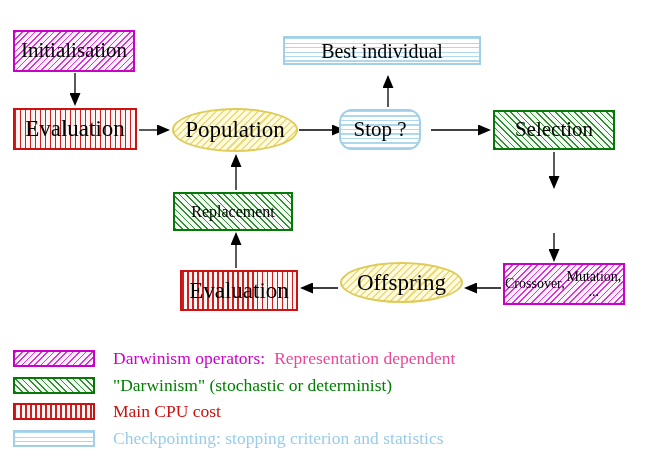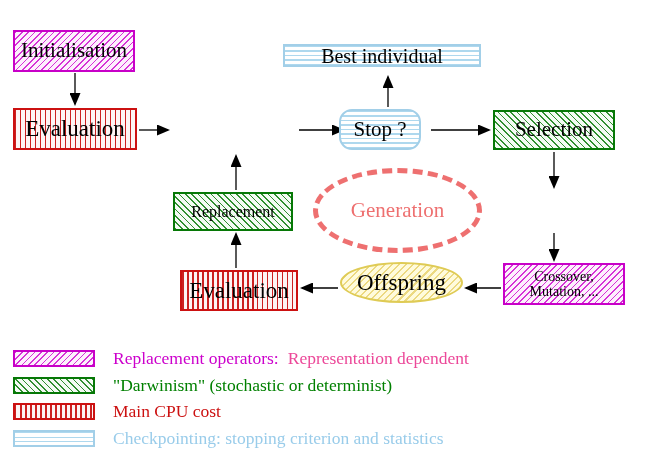--- a/index.html
+++ b/index.html
@@ -50,25 +50,25 @@
     border: 2px solid #dfcb55;
     background-color: #fffbdc;
     background-image: repeating-linear-gradient(135deg, #ecd981 0, #ecd981 1.5px, transparent 1.5px, transparent 5px);
   }
   .ellipse { border-radius: 50%; }
 
   
   #n-init        { left: 13px;  top: 30px;  width: 122px; height: 42px; font-size: 21px; }
   #n-eval-top    { left: 13px;  top: 108px; width: 124px; height: 42px; font-size: 23px; }
   #n-population  { left: 172px; top: 108px; width: 126px; height: 44px; font-size: 23px; }
-  #n-best        { left: 283px; top: 44px;  width: 198px; height: 23px; font-size: 20px; }
+  #n-best        { left: 283px; top: 36px;  width: 198px; height: 29px; font-size: 20px; }
   #n-stop        { left: 339px; top: 109px; width: 82px;  height: 41px; font-size: 21px; border-radius: 13px; }
   #n-selection   { left: 493px; top: 110px; width: 122px; height: 40px; font-size: 21px; }
   #n-parents     { left: 493px; top: 190px; width: 124px; height: 42px; font-size: 23px; }
-  #n-crossover   { left: 503px; top: 263px; width: 122px; height: 42px; font-size: 14px; flex-direction: column; }
+  #n-crossover   { left: 503px; top: 263px; width: 122px; height: 42px; font-size: 14px; flex-direction: row; }
   #n-offspring   { left: 340px; top: 262px; width: 123px; height: 41px; font-size: 23px; }
   #n-eval-bottom { left: 180px; top: 270px; width: 118px; height: 41px; font-size: 23px; }
   #n-replacement { left: 173px; top: 192px; width: 120px; height: 39px; font-size: 16px; }
   #n-generation  {
     left: 313px; top: 168px; width: 169px; height: 85px;
     border: 5px dashed #ee7070; border-radius: 50%;
     color: #ee7070; font-size: 21px; background: transparent;
   }
 
   #arrow-layer { position: absolute; left: 0; top: 0; width: 670px; height: 465px; pointer-events: none; }
@@ -119,20 +119,23 @@
   </svg>
 
   <div class="node hatch-magenta" id="n-init">
     <span>Initialisation</span>
   </div>
 
   <div class="node stripe-red" id="n-eval-top">
     <span>Evaluation</span>
   </div>
 
+  <div class="node hatch-yellow ellipse" id="n-population">
+    <span>Population</span>
+  </div>
 
   <div class="node stripe-cyan" id="n-best">
     <span>Best individual</span>
   </div>
 
   <div class="node stripe-cyan" id="n-stop">
     <span>Stop ?</span>
   </div>
 
   <div class="node hatch-green" id="n-selection">
@@ -150,28 +153,25 @@
   </div>
 
   <div class="node stripe-red" id="n-eval-bottom">
     <span>Evaluation</span>
   </div>
 
   <div class="node hatch-green" id="n-replacement">
     <span>Replacement</span>
   </div>
 
-  <div class="node" id="n-generation">
-    <span>Generation</span>
-  </div>
 
   <div class="legend-row" id="legend-row-1">
     <div class="legend-swatch hatch-magenta"></div>
     <div class="legend-label">
-      <span class="txt-magenta">Replacement operators:</span><span class="txt-yellow">Representation dependent</span>
+      <span class="txt-magenta">Darwinism operators:</span><span class="txt-yellow">Representation dependent</span>
     </div>
   </div>
 
   <div class="legend-row" id="legend-row-2">
     <div class="legend-swatch hatch-green"></div>
     <div class="legend-label">
       <span class="txt-green">"Darwinism" (stochastic or determinist)</span>
     </div>
   </div>
 

